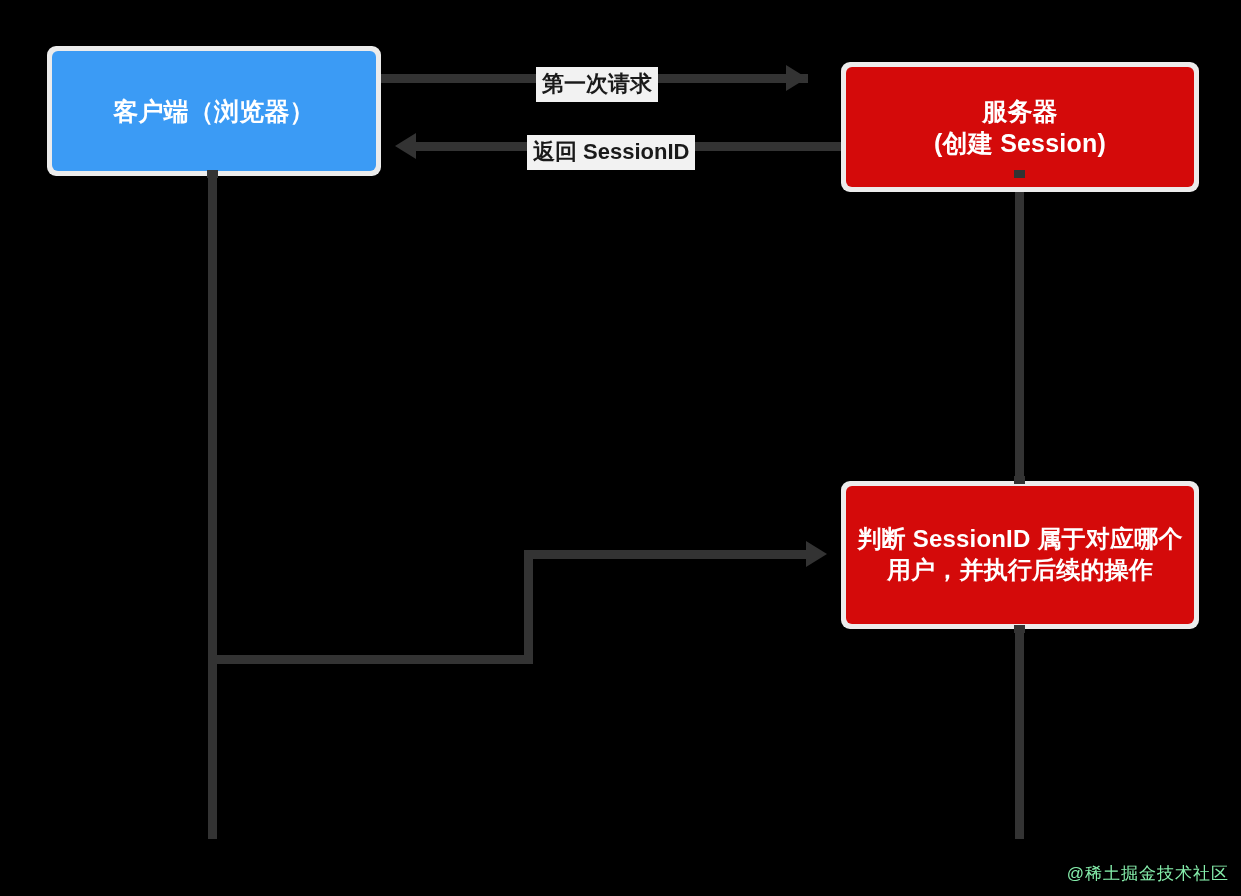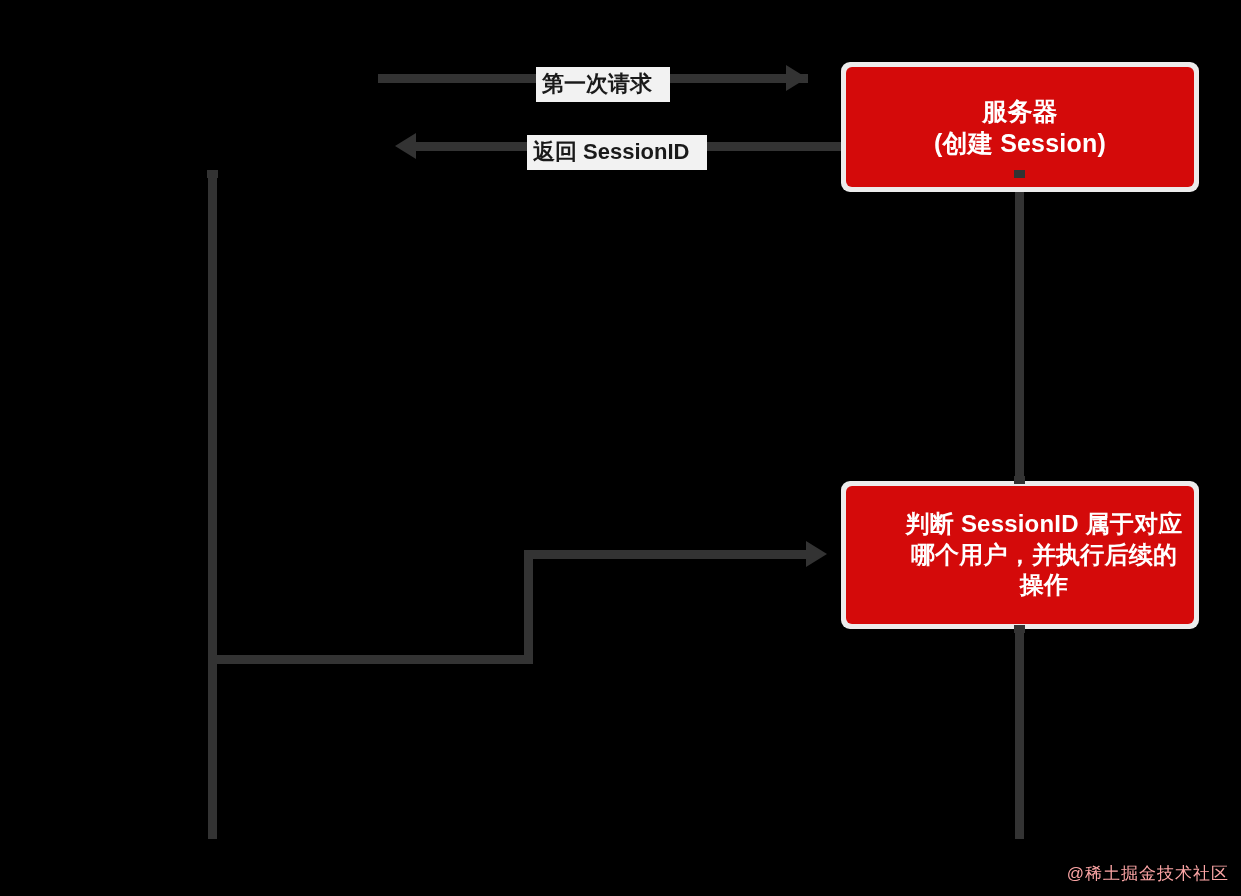--- a/index.html
+++ b/index.html
@@ -45,21 +45,21 @@
     padding: 0 10px;
     white-space: pre-line;
   }
 
   #client-box  { left: 47px;  top: 46px;  width: 334px; height: 130px; }
   #server-box  { left: 841px; top: 62px;  width: 358px; height: 130px; }
   #process-box { left: 841px; top: 481px; width: 358px; height: 148px; }
 
   #client-box  .node-body  { background: #3b9bf5; }
   #server-box  .node-body  { background: #d40a0a; }
-  #process-box .node-body  { background: #d40a0a; padding-left: 48px; }
+  #process-box .node-body  { background: #d40a0a; }
 
   #client-box  .node-label { font-size: 25px; }
   #server-box  .node-label { font-size: 25px; }
   #process-box .node-label { font-size: 24px; }
 
   
   .lifeline {
     position: absolute;
     width: 9px;
     background: #333333;
@@ -110,35 +110,35 @@
   }
 
   
   .msg-label {
     position: absolute;
     background: #f2f2f2;
     color: #1a1a1a;
     font-size: 22px;
     font-weight: bold;
     line-height: 1.16;
-    padding: 4px 18px 5px 6px;
+    padding: 4px 6px 5px 6px;
     white-space: nowrap;
     z-index: 6;
     box-sizing: border-box;
   }
   #label-first-request  { left: 536px; top: 67px;  }
   #label-return-session { left: 527px; top: 135px; }
   #label-second-request { left: 294px; top: 589px; font-size: 23px; }
 
   
   #watermark {
     position: absolute;
     right: 12px;
     bottom: 11px;
-    color: #fca5a5;
+    color: #86efac;
     font-size: 17px;
     letter-spacing: 1px;
     z-index: 7;
     white-space: nowrap;
   }
 </style>
 </head>
 <body>
 
 <div id="canvas">
@@ -159,20 +159,25 @@
   <div class="arrowhead left" style="left:395px; top:133px;"></div>
   <div class="msg-label" id="label-return-session">返回 SessionID</div>
 
   <div class="msg-line-h" style="left:212px; top:655px; width:321px;"></div>
 
   <div class="msg-line-v" style="left:524px; top:550px; height:114px;"></div>
 
   <div class="msg-line-h" style="left:524px; top:550px; width:293px;"></div>
   <div class="arrowhead right" style="left:806px; top:541px;"></div>
 
+  <div class="node-frame" id="client-box">
+    <div class="node-body">
+      <span class="node-label">客户端（浏览器）</span>
+    </div>
+  </div>
 
   <div class="node-frame" id="server-box">
     <div class="node-body">
       <span class="node-label">服务器
 (创建 Session)</span>
     </div>
   </div>
 
   <div class="node-frame" id="process-box">
     <div class="node-body">

